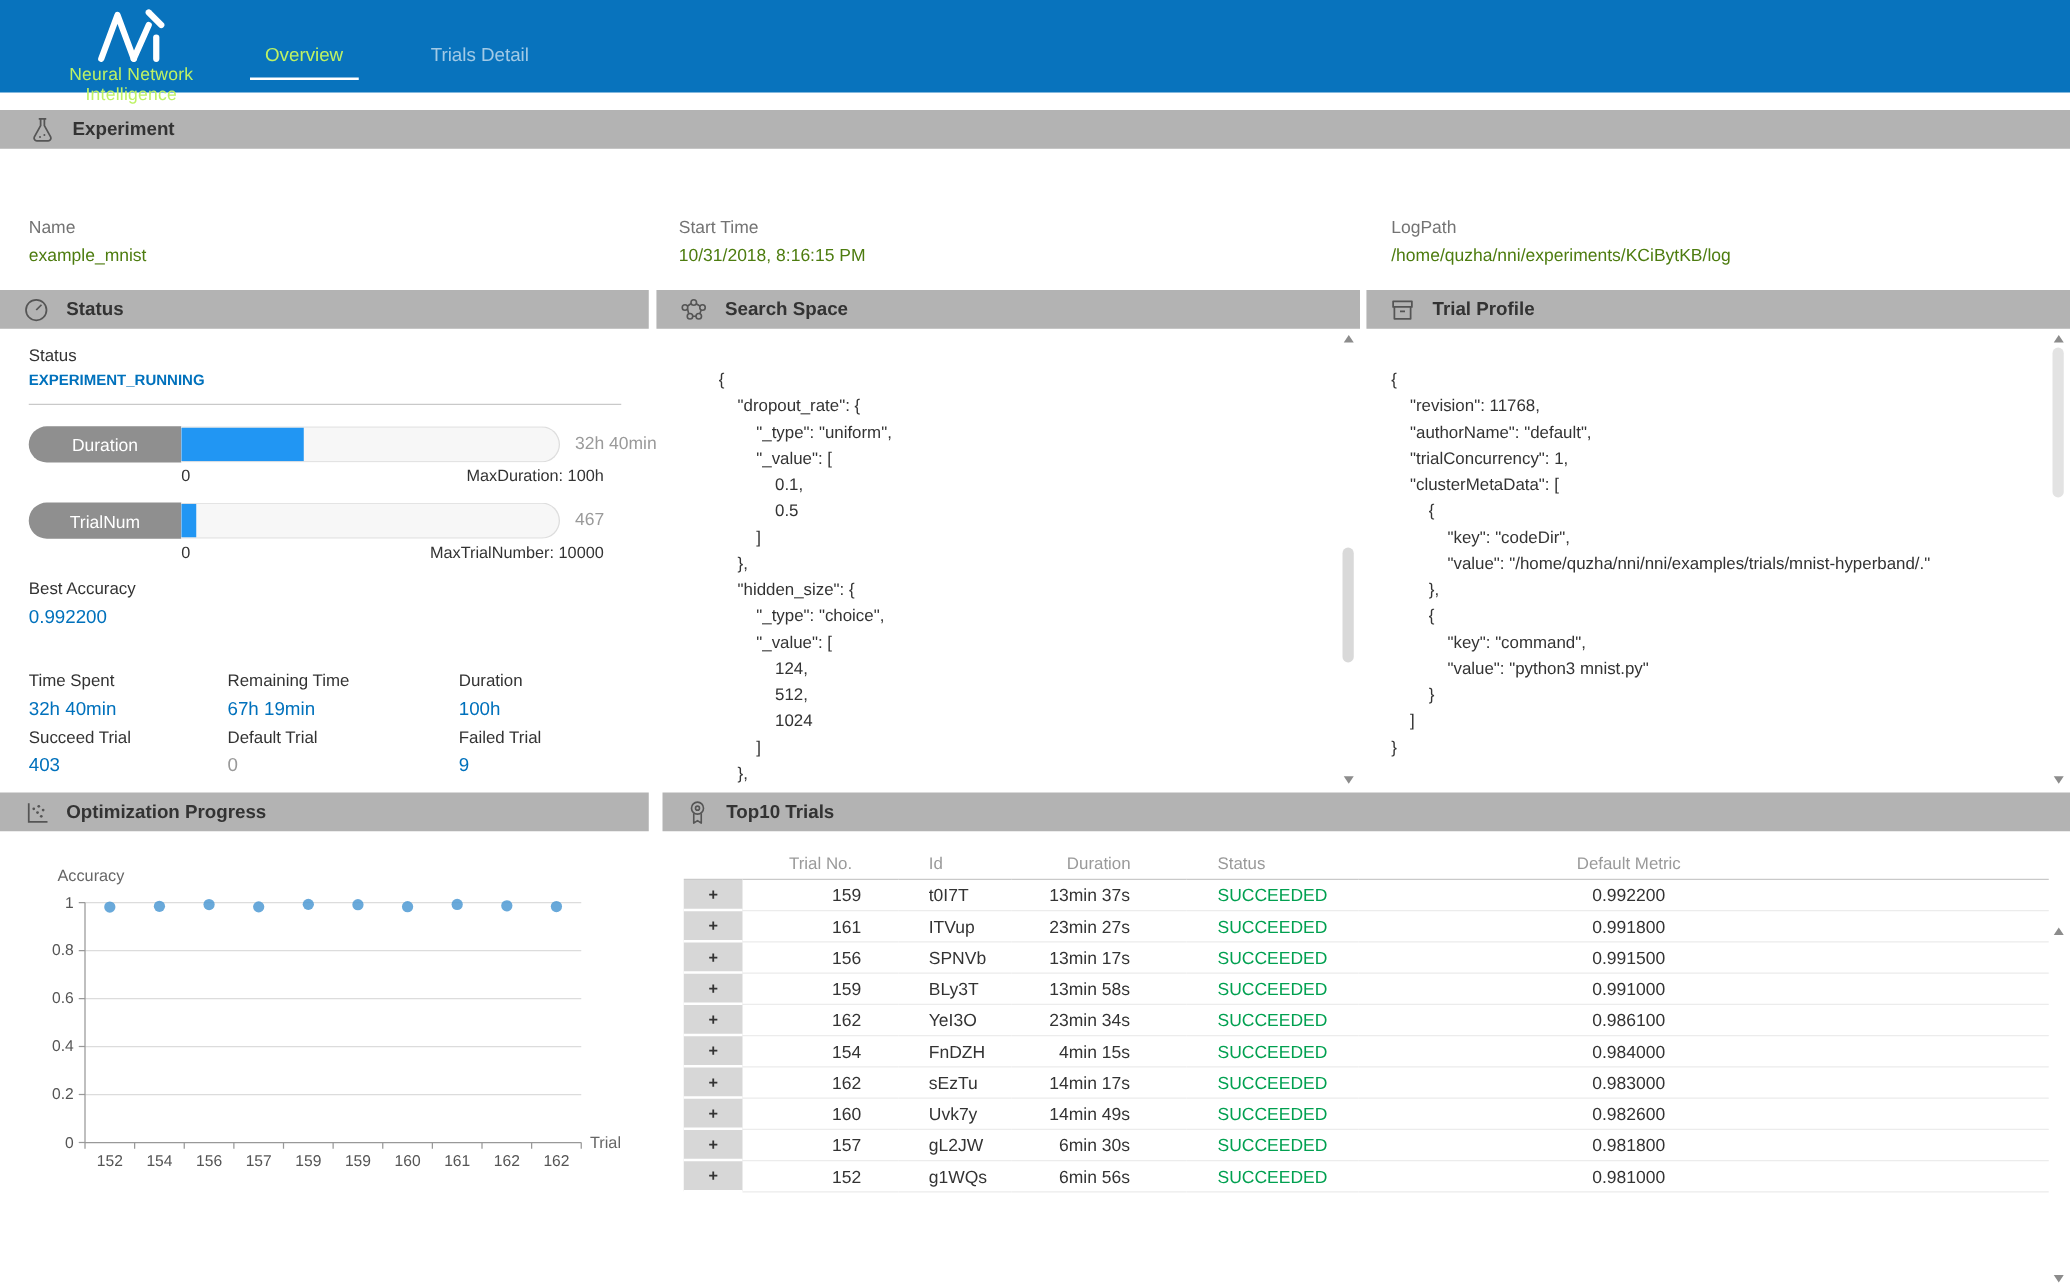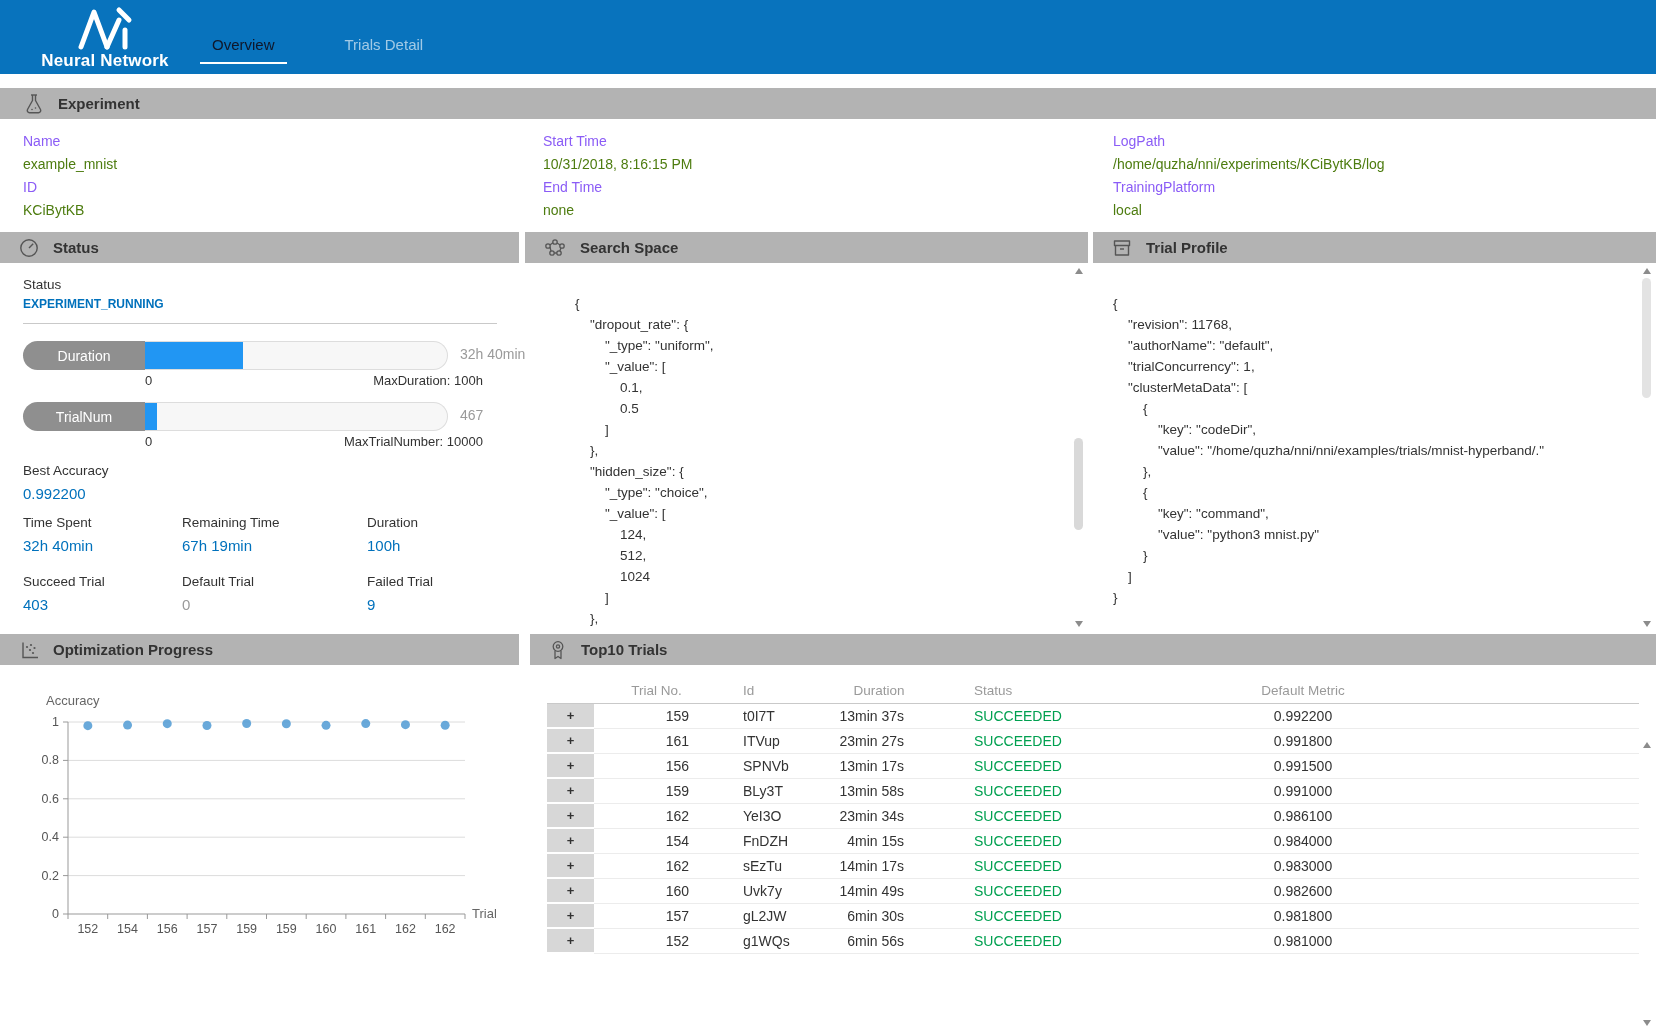--- a/index.html
+++ b/index.html
@@ -4,37 +4,37 @@
 <style>
   html,body{margin:0;padding:0;}
   body{
     width:1656px;height:1030px;position:relative;overflow:hidden;
     background:#fff;font-family:"Liberation Sans",sans-serif;color:#333;
   }
   
   .navbar{position:absolute;left:0;top:0;width:1656px;height:74px;background:#0873bd;}
   .logo{position:absolute;left:20px;top:4px;width:170px;text-align:center;}
   .logo svg{display:block;margin:2px auto 0;}
-  .logo-text{color:#ffffff;font-size:17px;font-weight:700;letter-spacing:.2px;margin-top:1px;}
+  .logo-text{color:#bef264;font-size:14px;font-weight:400;letter-spacing:.2px;margin-top:1px;}
   .tabs{position:absolute;left:200px;top:0;height:74px;display:flex;gap:46px;}
   .tab{position:relative;padding:36px 12px 0;font-size:15px;color:rgba(255,255,255,.62);cursor:pointer;}
-  .tab.active{color:#0f172a;}
+  .tab.active{color:#bef264;}
   .tab.active::after{content:"";position:absolute;left:0;right:0;bottom:10px;height:2px;background:#fff;}
   
   .sec-header{height:31px;background:#b3b3b3;display:flex;align-items:center;gap:13px;padding-left:18px;
     font-size:15px;font-weight:600;color:#333;box-sizing:border-box;}
   .sec-header svg{flex:0 0 auto;}
   .exp-header{position:absolute;left:0;top:88px;width:1656px;padding-left:23px;}
   
   .exp-cols{position:absolute;left:0;top:118px;width:1656px;height:114px;}
   .exp-col{position:absolute;top:12px;width:460px;}
   .exp-col:nth-child(1){left:23px;}
   .exp-col:nth-child(2){left:543px;}
   .exp-col:nth-child(3){left:1113px;}
-  .exp-label{font-size:14px;color:#8b5cf6;line-height:23px;}
+  .exp-label{font-size:14px;color:#737373;line-height:23px;margin-top:40px;}
   .exp-value{font-size:14px;color:#4d7c0f;line-height:23px;}
   
   .panel{position:absolute;background:#fff;box-sizing:border-box;}
   #status-panel{left:0;top:232px;width:519px;height:400px;}
   #search-panel{left:525px;top:232px;width:563px;height:400px;overflow:hidden;}
   #profile-panel{left:1093px;top:232px;width:563px;height:400px;overflow:hidden;}
   #opt-panel{left:0;top:634px;width:519px;height:396px;}
   #top10-panel{left:530px;top:634px;width:1126px;height:396px;}
   .panel-body{position:relative;}
   
@@ -47,21 +47,21 @@
   .bar-pill{width:122px;background:#8f8f8f;color:#fff;border-radius:15px 0 0 15px;
     display:flex;align-items:center;justify-content:center;font-size:14px;}
   .bar-track{flex:1;background:#f7f7f7;border:1px solid #ddd;border-left:none;
     border-radius:0 15px 15px 0;position:relative;overflow:hidden;}
   .bar-fill{position:absolute;left:0;top:0;bottom:0;background:#2196f3;}
   .bar-val{position:absolute;left:437px;top:5px;color:#9a9a9a;font-size:14px;white-space:nowrap;}
   .bar-min{position:absolute;left:122px;top:32px;font-size:13px;color:#333;}
   .bar-max{position:absolute;left:122px;top:32px;width:338px;text-align:right;font-size:13px;color:#333;}
   .ba-label{font-size:13.5px;color:#333;margin-top:13px;}
   .ba-value{font-size:15px;color:#0071bc;margin-top:7px;}
-  .stats{display:grid;grid-template-columns:159px 185px 1fr;margin-top:13px;row-gap:20px;}
+  .stats{display:grid;grid-template-columns:159px 185px 1fr;margin-top:35px;row-gap:6px;}
   .stat-label{font-size:13.5px;color:#333;}
   .stat-value{font-size:15px;margin-top:7px;}
   .stat-value.blue{color:#0071bc;}
   .stat-value.gray{color:#9a9a9a;}
   
   .code{white-space:pre;font-size:13.5px;line-height:21px;color:#333;}
   #search-code{padding:30px 0 0 50px;}
   #profile-code{padding:30px 0 0 20px;}
   
   .sb{position:absolute;width:12px;}

